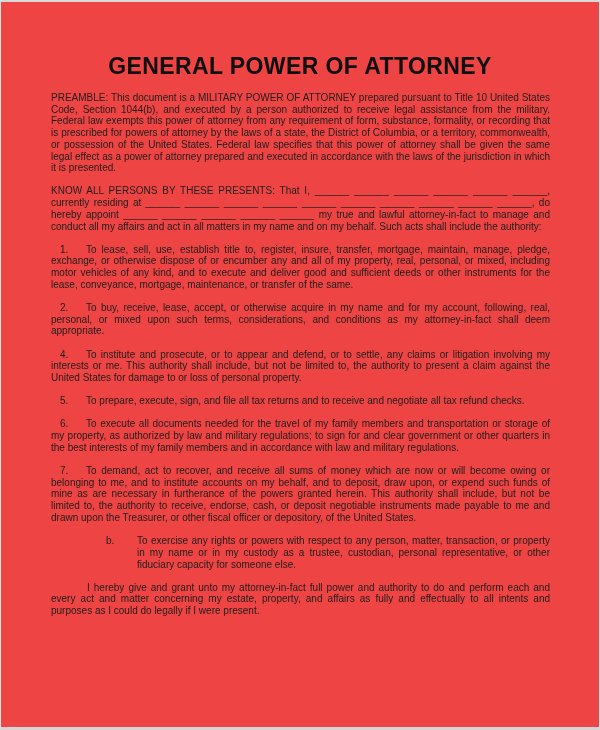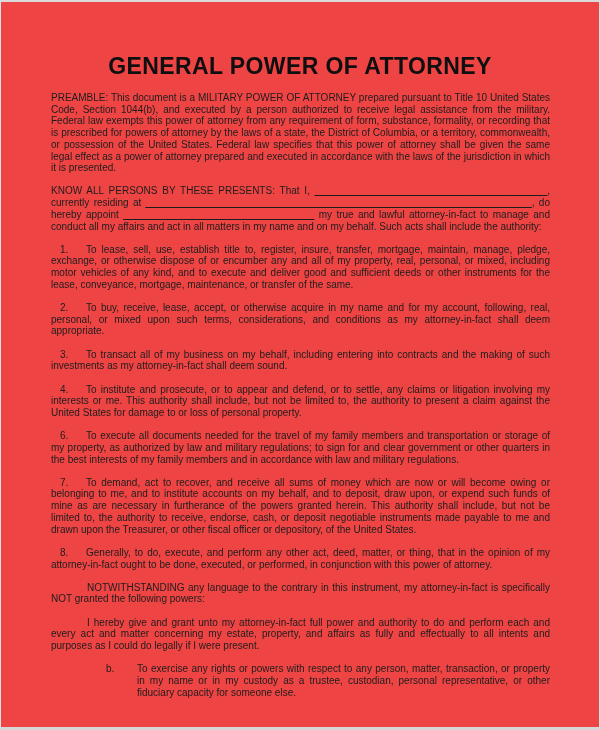--- a/index.html
+++ b/index.html
@@ -45,51 +45,49 @@
   .exclusion {
     margin-left: 55px;
     padding-left: 31px;
     text-indent: -31px;
   }
   .exclusion .exnum {
     display: inline-block;
     width: 31px;
     text-indent: 0;
   }
-  .blank { letter-spacing: 0.2px; text-decoration: underline; }
+  .blank { letter-spacing: 0.2px; }
 </style>
 </head>
 <body>
 
 <div class="page">
 
   <h1 class="doc-title">GENERAL POWER OF ATTORNEY</h1>
 
   <div class="content">
 
     <p class="para first">PREAMBLE: This document is a MILITARY POWER OF ATTORNEY prepared pursuant to Title 10 United States Code, Section 1044(b), and executed by a person authorized to receive legal assistance from the military. Federal law exempts this power of attorney from any requirement of form, substance, formality, or recording that is prescribed for powers of attorney by the laws of a state, the District of Columbia, or a territory, commonwealth, or possession of the United States. Federal law specifies that this power of attorney shall be given the same legal effect as a power of attorney prepared and executed in accordance with the laws of the jurisdiction in which it is presented.</p>
 
     <p class="para"><span>KNOW ALL PERSONS BY THESE PRESENTS: That I, </span><span class="blank">______ ______ ______ ______ ______ ______</span><span>, currently residing at </span><span class="blank">______ ______ ______ ______ ______ ______ ______ ______ ______ ______</span><span>, do hereby appoint </span><span class="blank">______ ______ ______ ______ ______</span><span> my true and lawful attorney-in-fact to manage and conduct all my affairs and act in all matters in my name and on my behalf. Such acts shall include the authority:</span></p>
 
     <p class="para power"><span class="pnum">1.</span><span>To lease, sell, use, establish title to, register, insure, transfer, mortgage, maintain, manage, pledge, exchange, or otherwise dispose of or encumber any and all of my property, real, personal, or mixed, including motor vehicles of any kind, and to execute and deliver good and sufficient deeds or other instruments for the lease, conveyance, mortgage, maintenance, or transfer of the same.</span></p>
 
     <p class="para power"><span class="pnum">2.</span><span>To buy, receive, lease, accept, or otherwise acquire in my name and for my account, following, real, personal, or mixed upon such terms, considerations, and conditions as my attorney-in-fact shall deem appropriate.</span></p>
 
-    <p class="para power"><span class="pnum">3.</span><span>To transact all of my business on my behalf, including entering into contracts and the making of such investments as my attorney-in-fact shall deem sound.</span></p>
 
     <p class="para power"><span class="pnum">4.</span><span>To institute and prosecute, or to appear and defend, or to settle, any claims or litigation involving my interests or me. This authority shall include, but not be limited to, the authority to present a claim against the United States for damage to or loss of personal property.</span></p>
 
+    <p class="para power"><span class="pnum">5.</span><span>To prepare, execute, sign, and file all tax returns and to receive and negotiate all tax refund checks.</span></p>
 
     <p class="para power"><span class="pnum">6.</span><span>To execute all documents needed for the travel of my family members and transportation or storage of my property, as authorized by law and military regulations; to sign for and clear government or other quarters in the best interests of my family members and in accordance with law and military regulations.</span></p>
 
     <p class="para power"><span class="pnum">7.</span><span>To demand, act to recover, and receive all sums of money which are now or will become owing or belonging to me, and to institute accounts on my behalf, and to deposit, draw upon, or expend such funds of mine as are necessary in furtherance of the powers granted herein. This authority shall include, but not be limited to, the authority to receive, endorse, cash, or deposit negotiable instruments made payable to me and drawn upon the Treasurer, or other fiscal officer or depository, of the United States.</span></p>
 
-    <p class="para power"><span class="pnum">8.</span><span>Generally, to do, execute, and perform any other act, deed, matter, or thing, that in the opinion of my attorney-in-fact ought to be done, executed, or performed, in conjunction with this power of attorney.</span></p>
-
-    <p class="para indented">NOTWITHSTANDING any language to the contrary in this instrument, my attorney-in-fact is specifically NOT granted the following powers:</p>
 
 
-    <p class="para indented">I hereby give and grant unto my attorney-in-fact full power and authority to do and perform each and every act and matter concerning my estate, property, and affairs as fully and effectually to all intents and purposes as I could do legally if I were present.</p>
 
     <p class="para exclusion"><span class="exnum">b.</span><span>To exercise any rights or powers with respect to any person, matter, transaction, or property in my name or in my custody as a trustee, custodian, personal representative, or other fiduciary capacity for someone else.</span></p>
+
+    <p class="para indented">I hereby give and grant unto my attorney-in-fact full power and authority to do and perform each and every act and matter concerning my estate, property, and affairs as fully and effectually to all intents and purposes as I could do legally if I were present.</p>
 
   </div>
 </div>
 
 </body></html>

